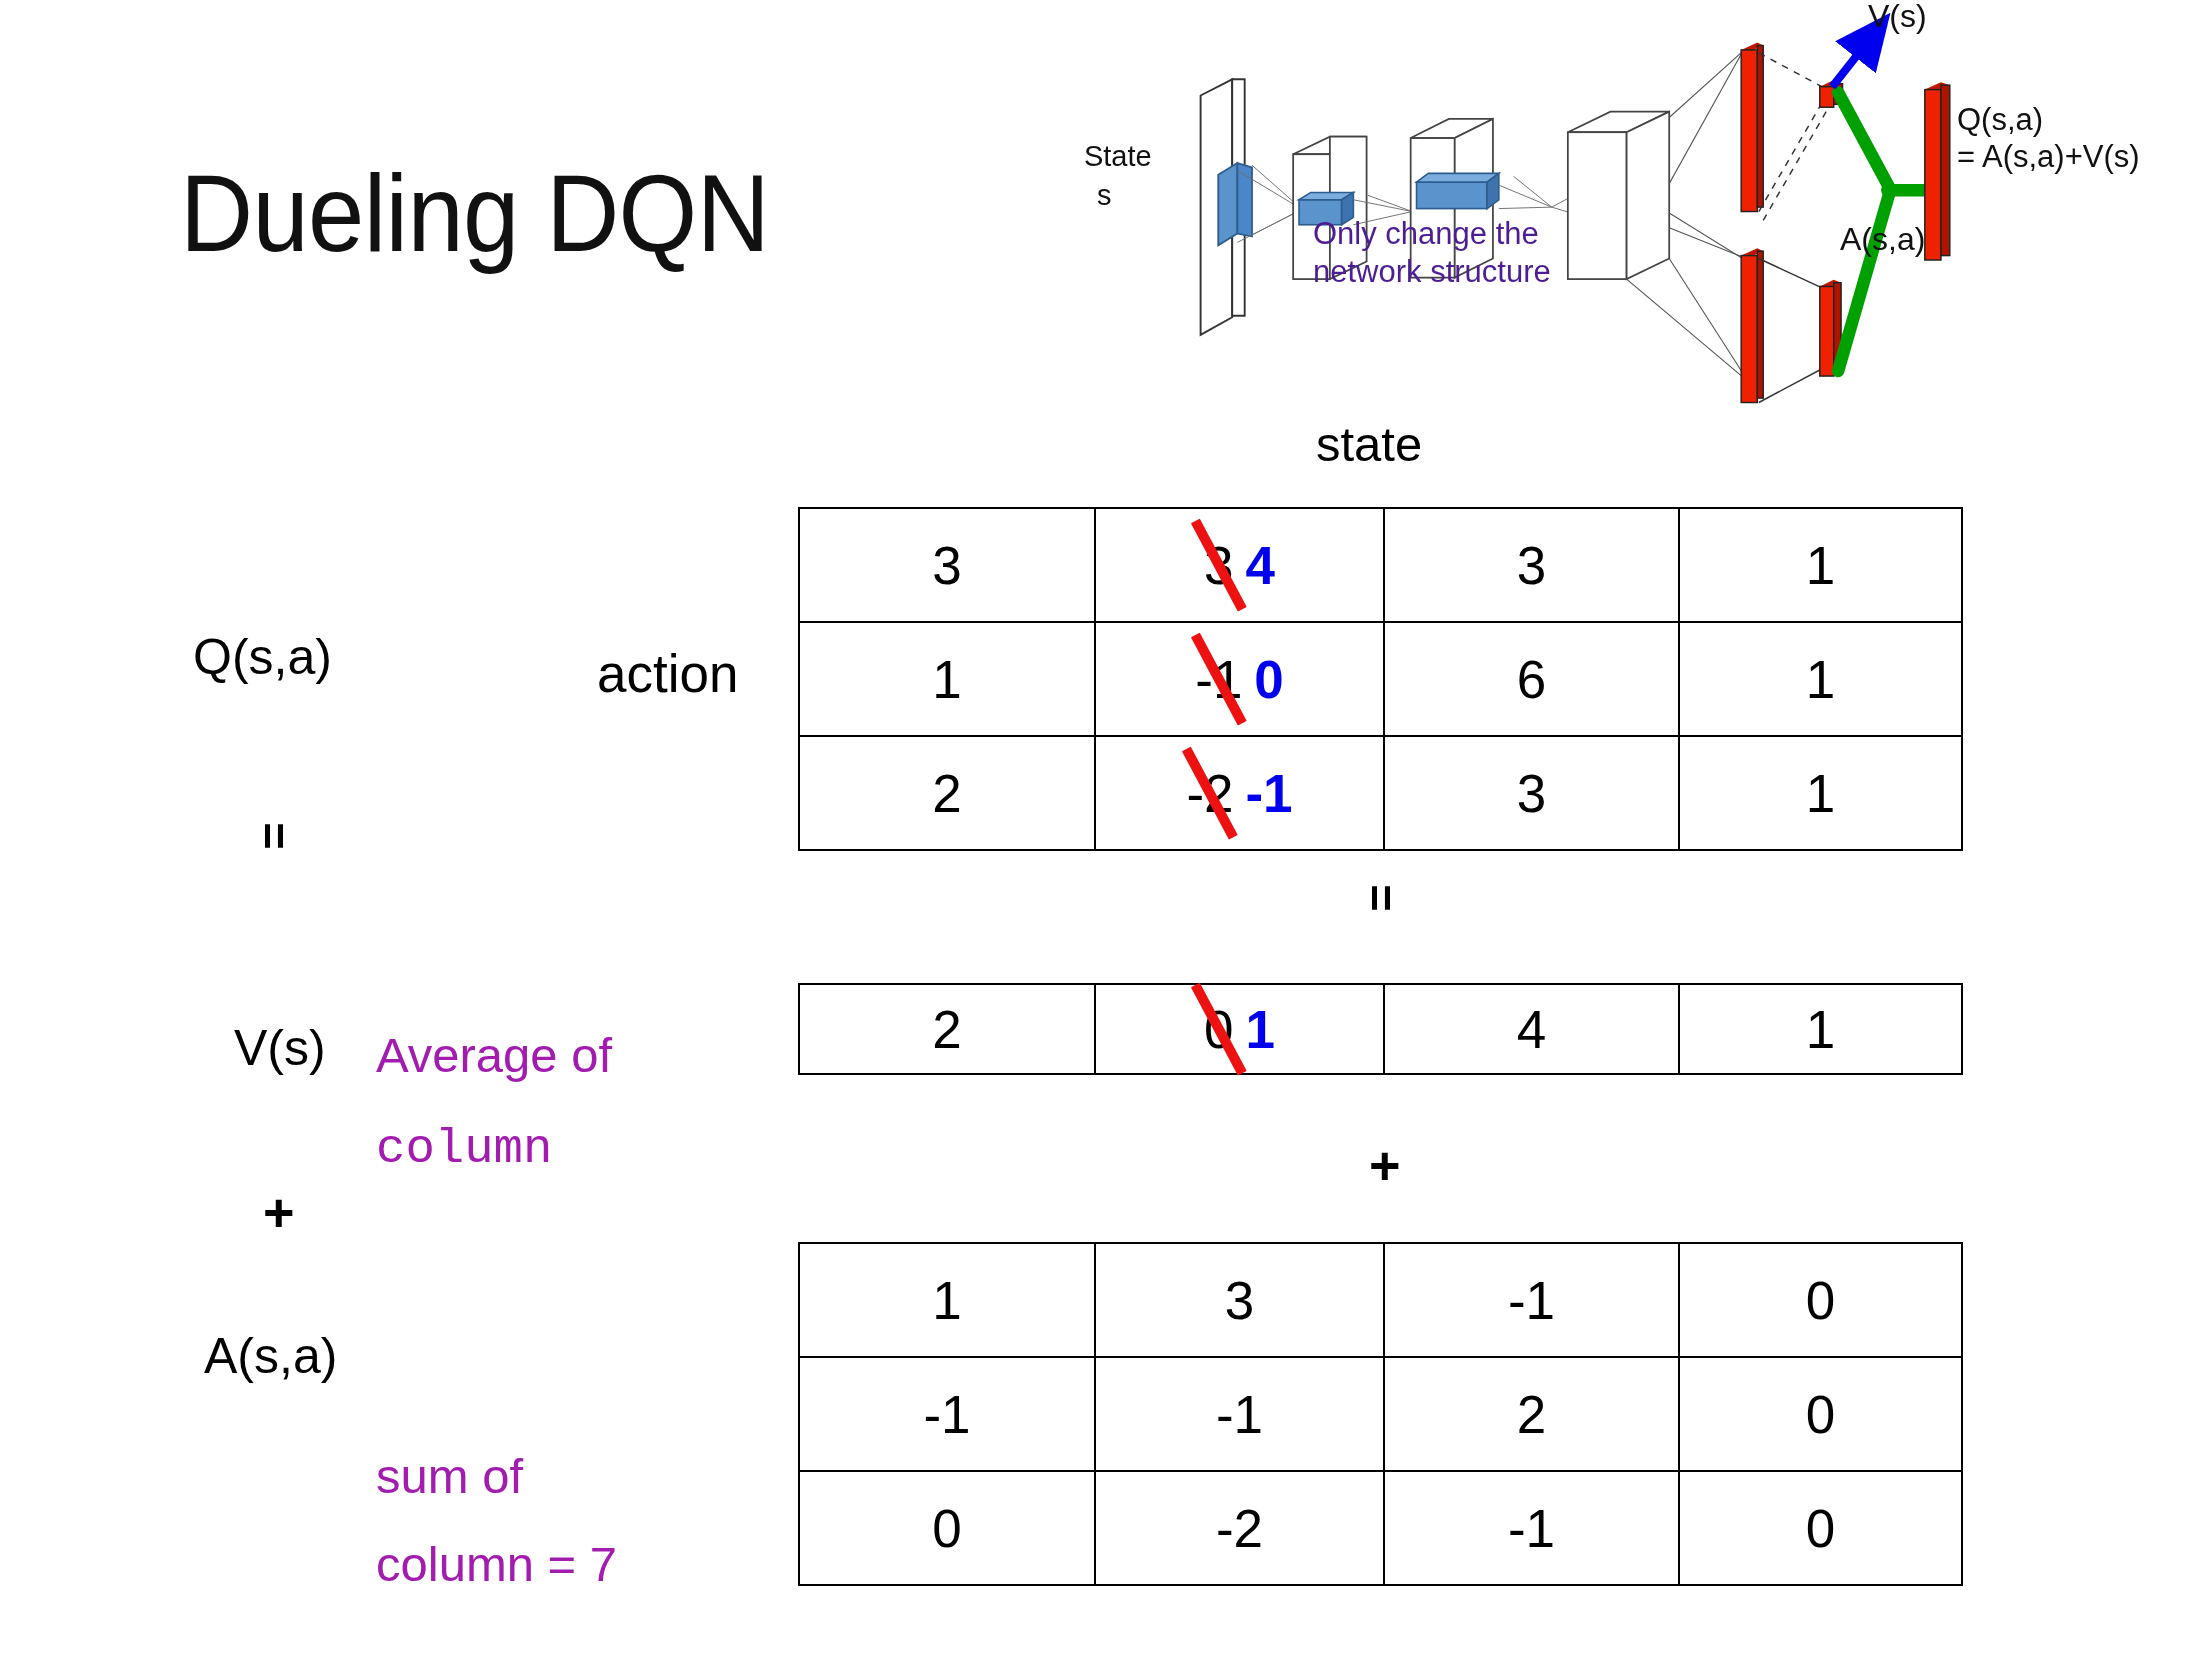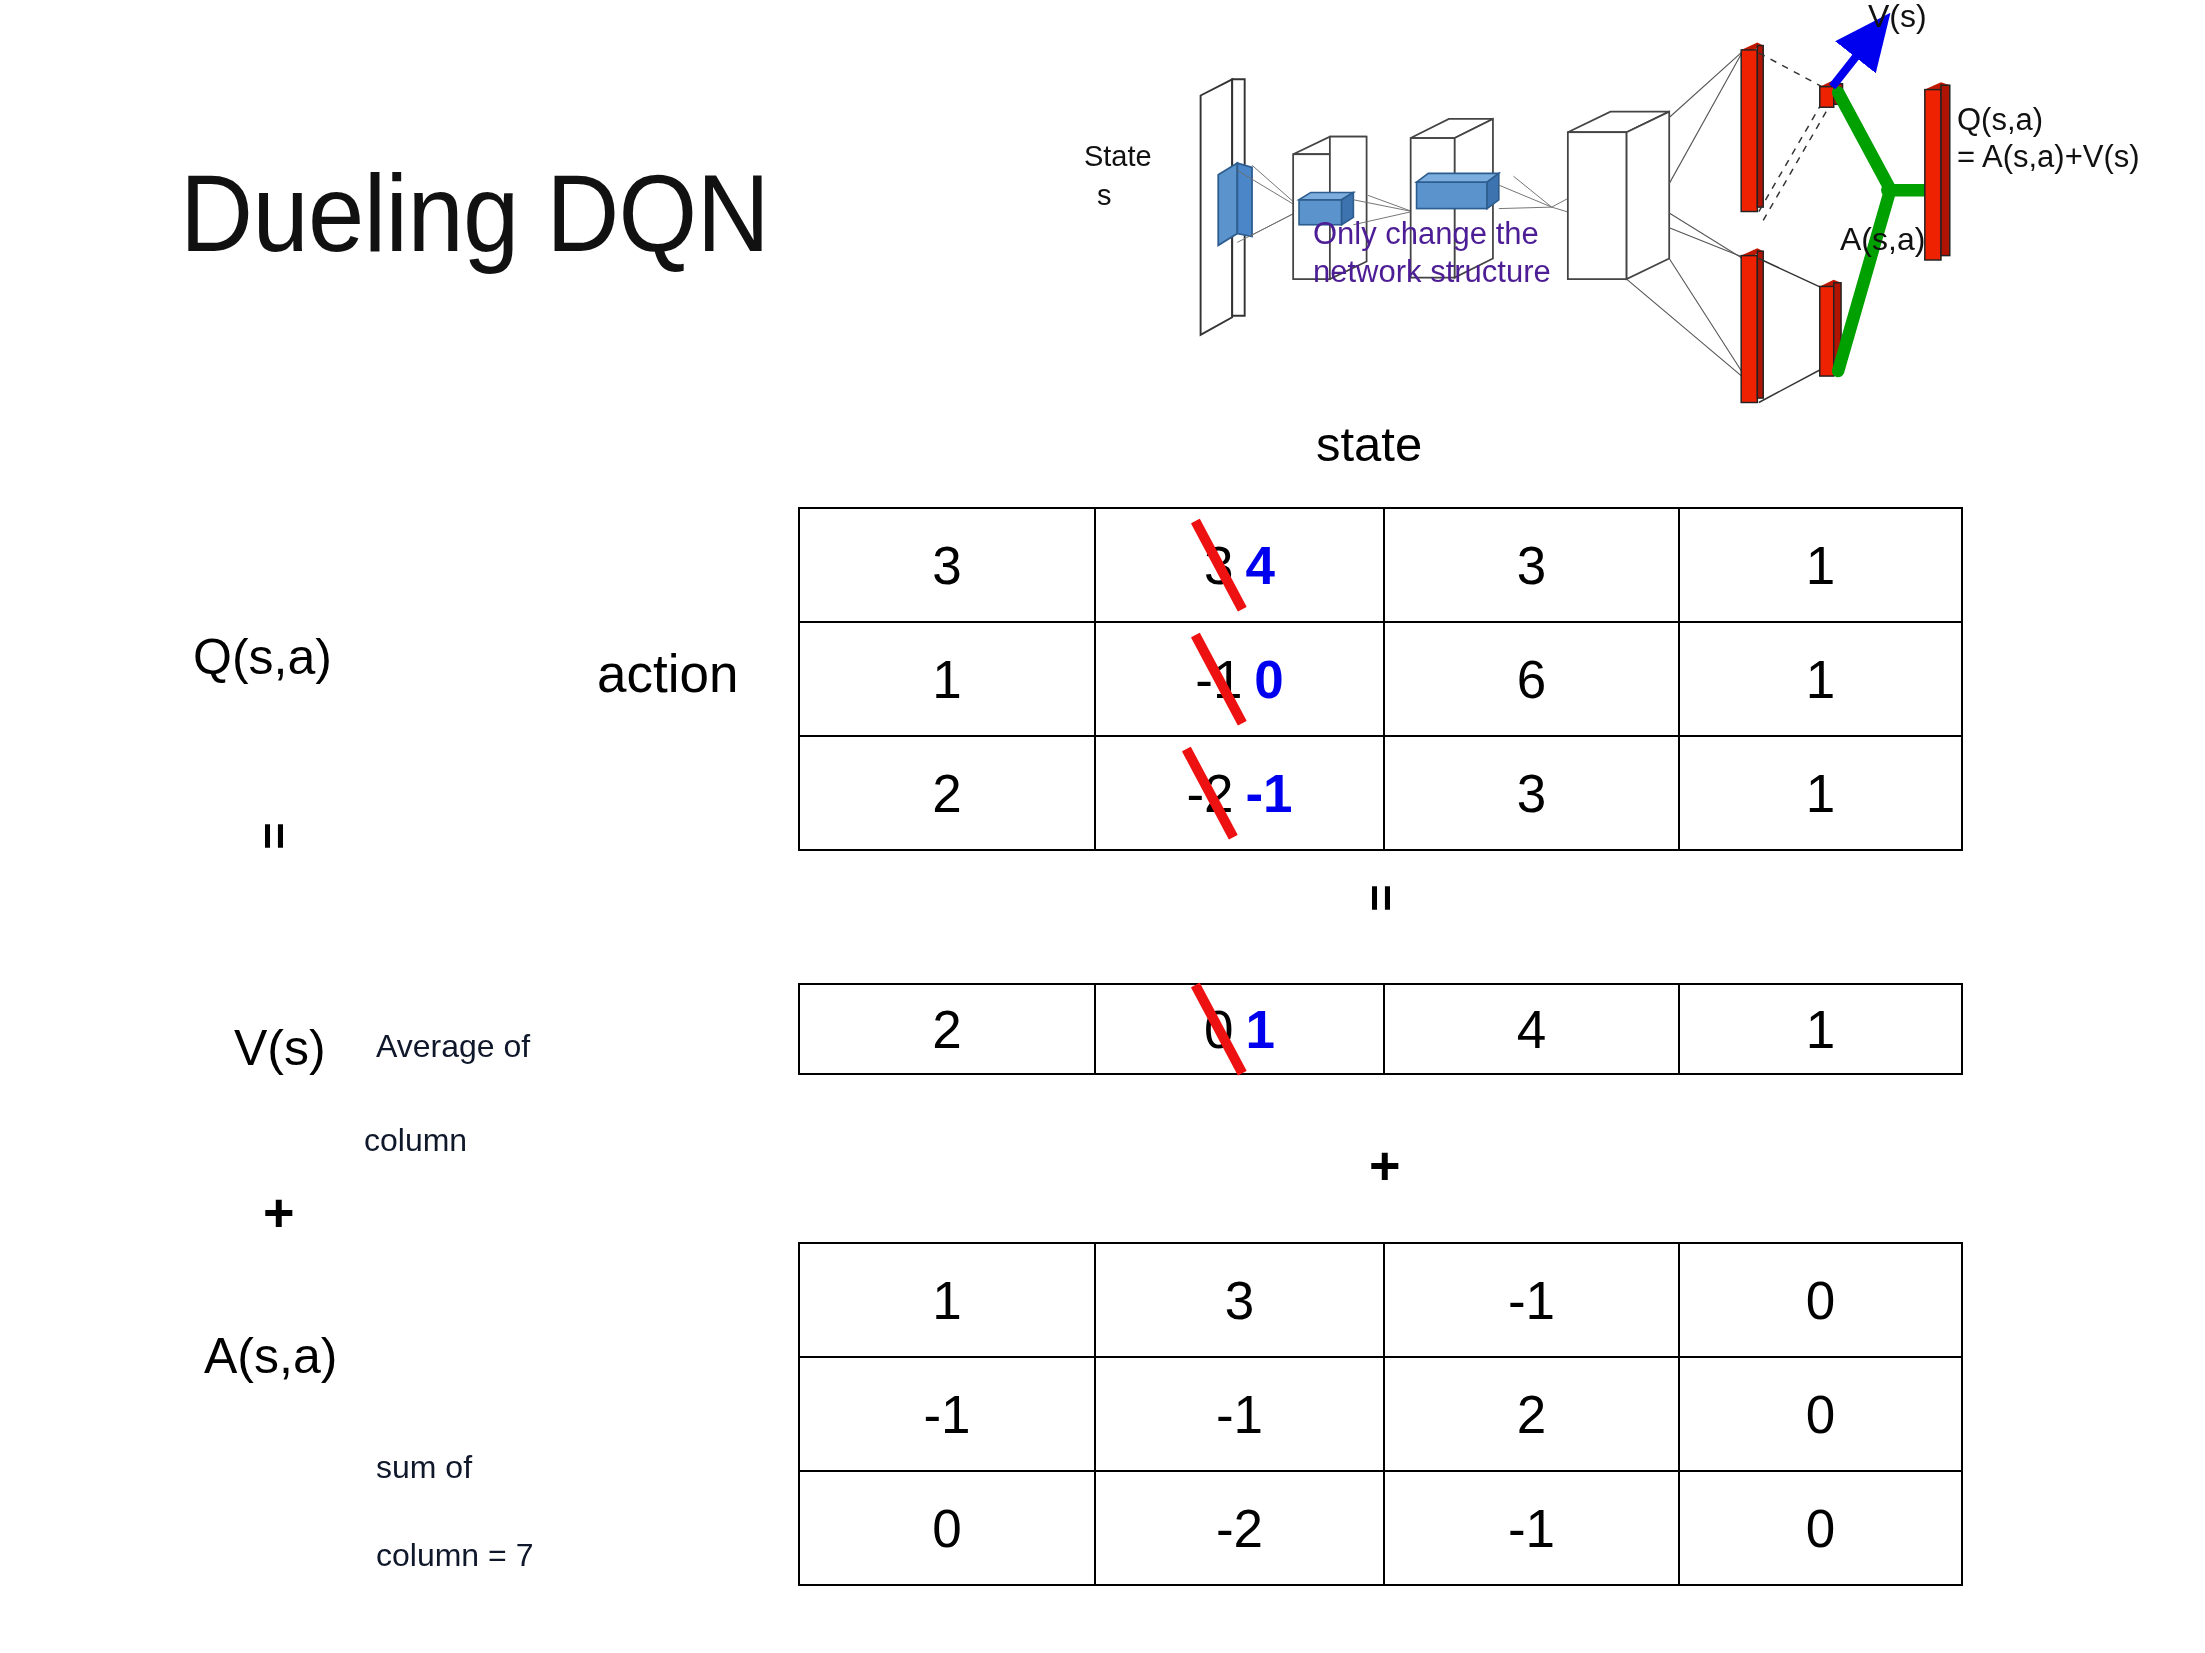--- a/index.html
+++ b/index.html
@@ -15,21 +15,21 @@
     left:180px; top:158px;
     font-size:110px; font-weight:400; line-height:1;
     letter-spacing:-0.7px;
     transform:scaleX(.92); transform-origin:left top;
     color:#111111;
     white-space:nowrap;
   }
 
   
   .lbl{font-size:46px; line-height:1; white-space:nowrap; color:#000;}
-  .lbl-blue{font-size:32px; line-height:1.1; white-space:nowrap; color:#0f172a;text-align:right;}
+  .lbl-blue{font-size:49px; line-height:1.1; white-space:nowrap; color:#a21caf;text-align:right;}
 
   
   .op-eq{
     font-size:47px; font-weight:700; line-height:1;
     letter-spacing:2.9px;
     transform:rotate(90deg); transform-origin:center center;
     white-space:nowrap;
   }
   .op-plus{font-size:54px;font-weight:700;line-height:1;white-space:nowrap;}
 
@@ -207,21 +207,21 @@
 <div class="abs lbl" style="left:1316px; top:420px; font-size:49px;">state</div>
 <div class="abs lbl" style="left:597px; top:647px; font-size:53px;">action</div>
 
 <div class="abs lbl" style="left:193px; top:632px; font-size:50px;">Q(s,a)</div>
 
 <div class="abs op-eq" style="left:259px; top:814px;">=</div>
 
 <div class="abs lbl" style="left:234px; top:1023px; font-size:50px;">V(s)</div>
 
 <div class="abs lbl-blue" style="left:376px; top:1029px;">Average of</div>
-<div class="abs lbl-blue" style="left:364px; top:1123px;">column</div>
+<div class="abs lbl-blue" style="left:376px; top:1123px;font-family:Liberation Mono, monospace;">column</div>
 
 <div class="abs op-plus" style="left:263px; top:1185px;">+</div>
 
 <div class="abs lbl" style="left:204px; top:1331px; font-size:50px;">A(s,a)</div>
 
 <div class="abs lbl-blue" style="left:376px; top:1450px;">sum of</div>
 <div class="abs lbl-blue" style="left:376px; top:1538px;">column = 7</div>
 
 <div class="abs op-eq" style="left:1366px; top:876px;">=</div>
 <div class="abs op-plus" style="left:1369px; top:1138px;">+</div>

